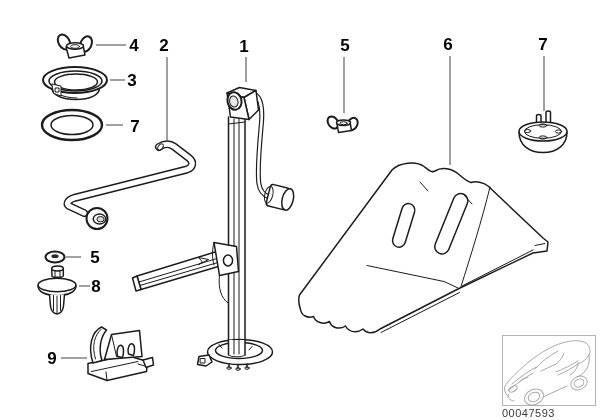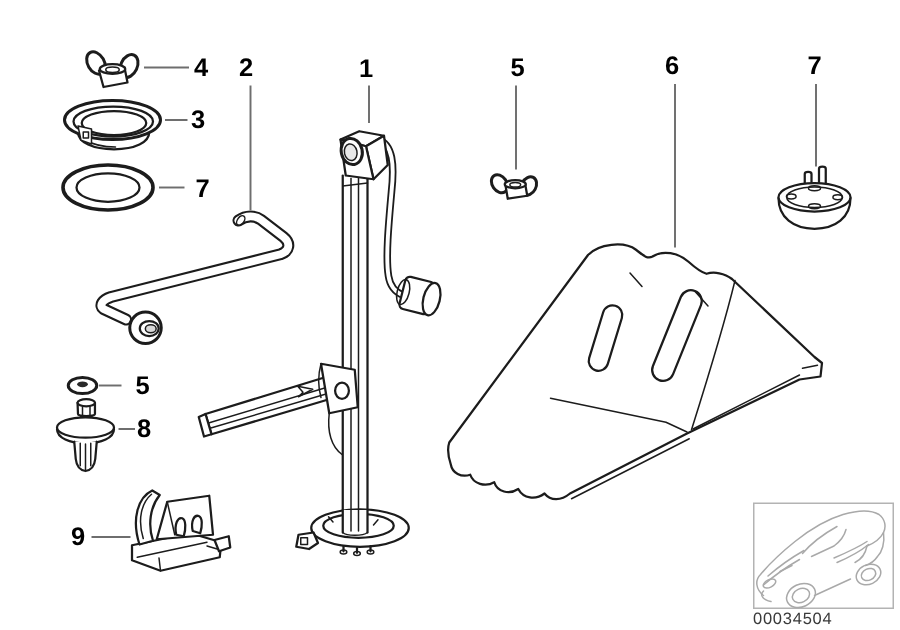--- a/index.html
+++ b/index.html
@@ -220,14 +220,14 @@
   <div class="callout c3">3</div>
   <div class="callout c4">4</div>
   <div class="callout c5">5</div>
   <div class="callout c6">6</div>
   <div class="callout c7">7</div>
   <div class="callout c8">8</div>
   <div class="callout c9">9</div>
   <div class="callout c10">5</div>
   <div class="callout c11">7</div>
 
-  <div class="dnum">00034504</div>
+  <div class="dnum">00047593</div>
 </div>
 
 </body></html>

